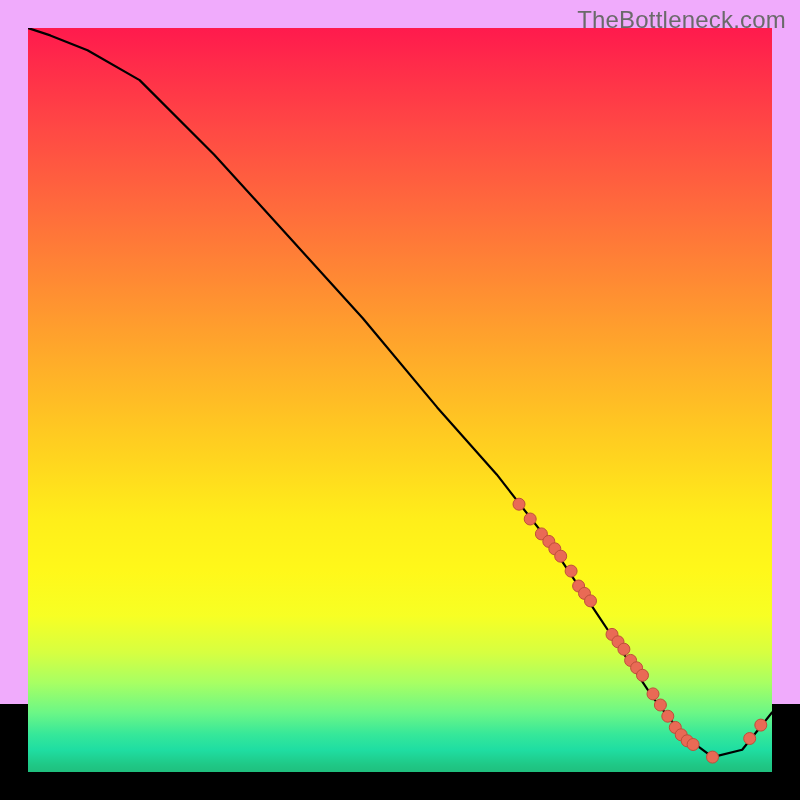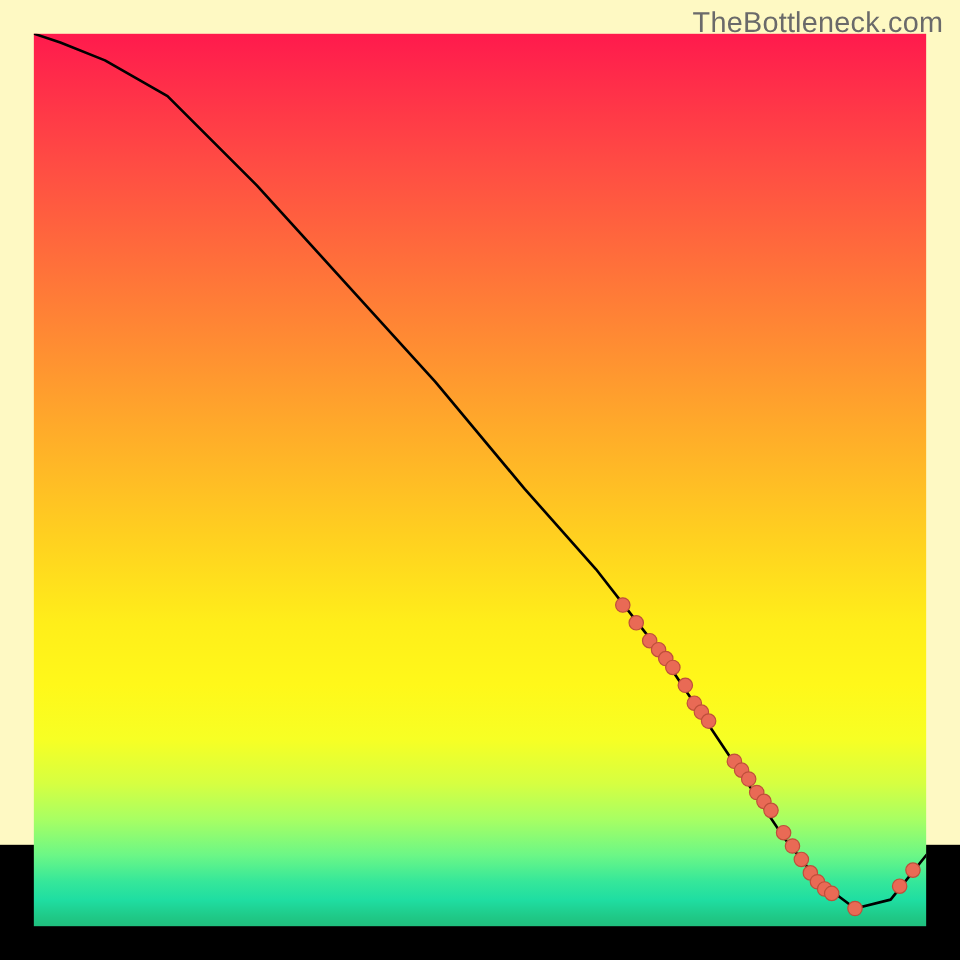--- a/index.html
+++ b/index.html
@@ -8,21 +8,21 @@
     width: 800px;
     height: 800px;
     background: #000;
     overflow: hidden;
     font-family: Arial, Helvetica, sans-serif;
   }
   .frame {
     position: relative;
     width: 800px;
     height: 704px;
-    background: #fef9c3;
+    background: #f0abfc;
   }
   .watermark {
     position: absolute;
     top: 6px;
     right: 14px;
     color: #6a6a6a;
     font-size: 24px;
     font-weight: 400;
     letter-spacing: 0.2px;
     user-select: none;

